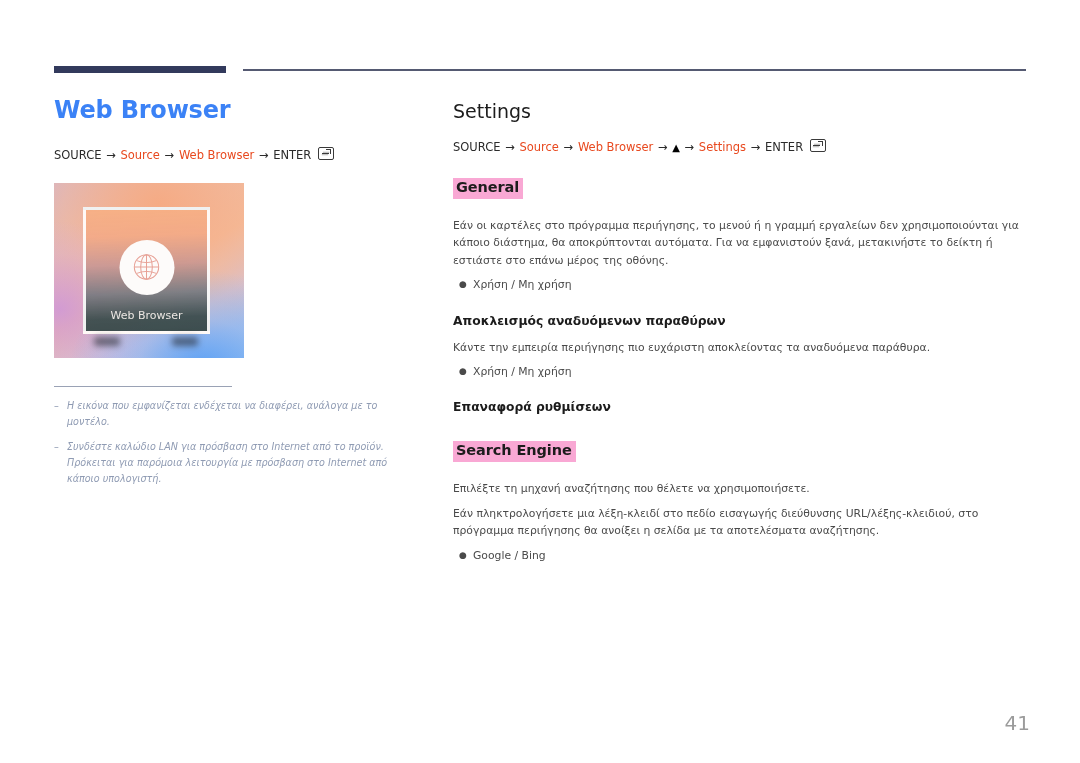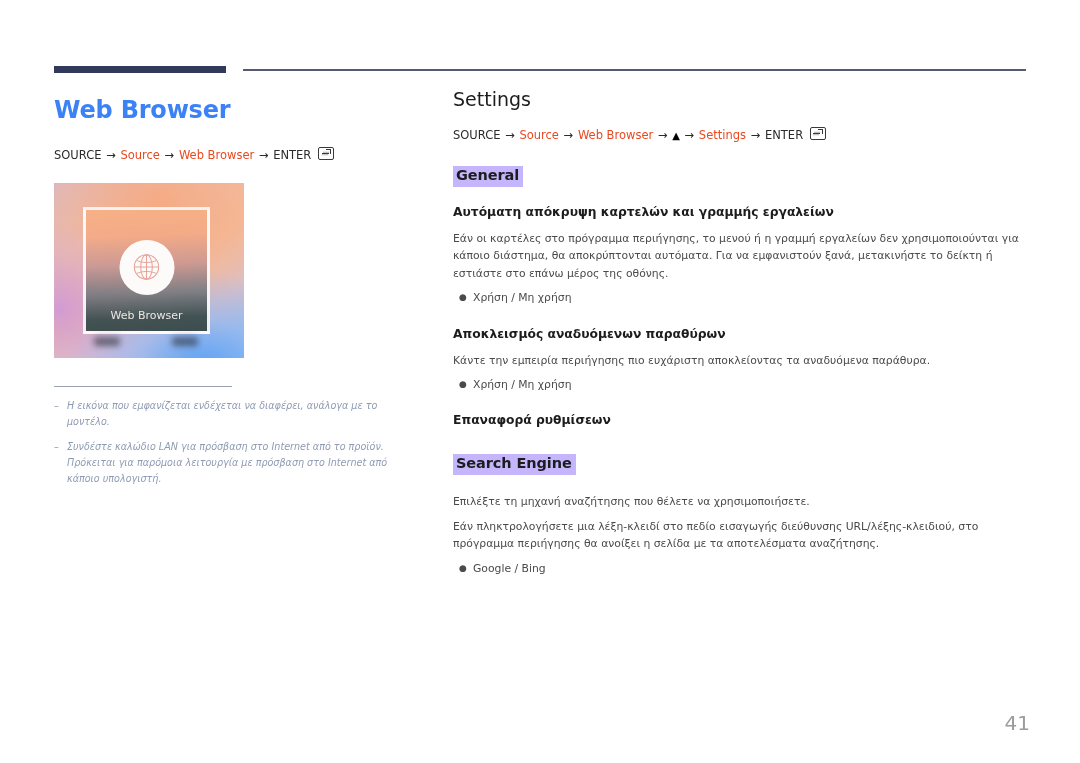--- a/index.html
+++ b/index.html
@@ -173,33 +173,33 @@
     flex: 0 0 auto;
     width: 13px;
     color: #8f9bb3;
   }
   .fn-text { flex: 1 1 auto; font-style: italic; }
 
   
   .col-right {
     position: absolute;
     left: 453px;
-    top: 88px;
+    top: 100px;
     width: 575px;
   }
   .sec-title {
     font-size: 19px;
     font-weight: normal;
     color: #1c1c1c;
     margin: 0 0 16px 0;
     line-height: 1.2;
   }
   .hl {
     display: inline-block;
-    background: #c4b5fd;
+    background: #f9a8d4;
     color: #1c1c1c;
     font-size: 14.5px;
     font-weight: bold;
     padding: 2px 4px 3px 3px;
     line-height: 1.1;
     letter-spacing: -0.1px;
   }
   .hl-wrap { margin: 24px 0 18px 0; }
   .hl-wrap.first { margin-top: 22px; }
 
@@ -312,21 +312,20 @@
     <span class="bc-arrow">→</span>
     <span>ENTER</span>
     <span class="enter-key"></span>
   </div>
 
   <div class="hl-wrap first">
     <span class="hl">General</span>
   </div>
 
   <div class="blk">
-    <div class="sub-h">Αυτόματη απόκρυψη καρτελών και γραμμής εργαλείων</div>
     <p class="body-p">Εάν οι καρτέλες στο πρόγραμμα περιήγησης, το μενού ή η γραμμή εργαλείων δεν χρησιμοποιούνται για κάποιο διάστημα, θα αποκρύπτονται αυτόματα. Για να εμφανιστούν ξανά, μετακινήστε το δείκτη ή εστιάστε στο επάνω μέρος της οθόνης.</p>
     <div class="bullets">
       <div class="bullet">
         <span class="bullet-dot">●</span>
         <span>Χρήση / Μη χρήση</span>
       </div>
     </div>
   </div>
 
   <div class="blk">

